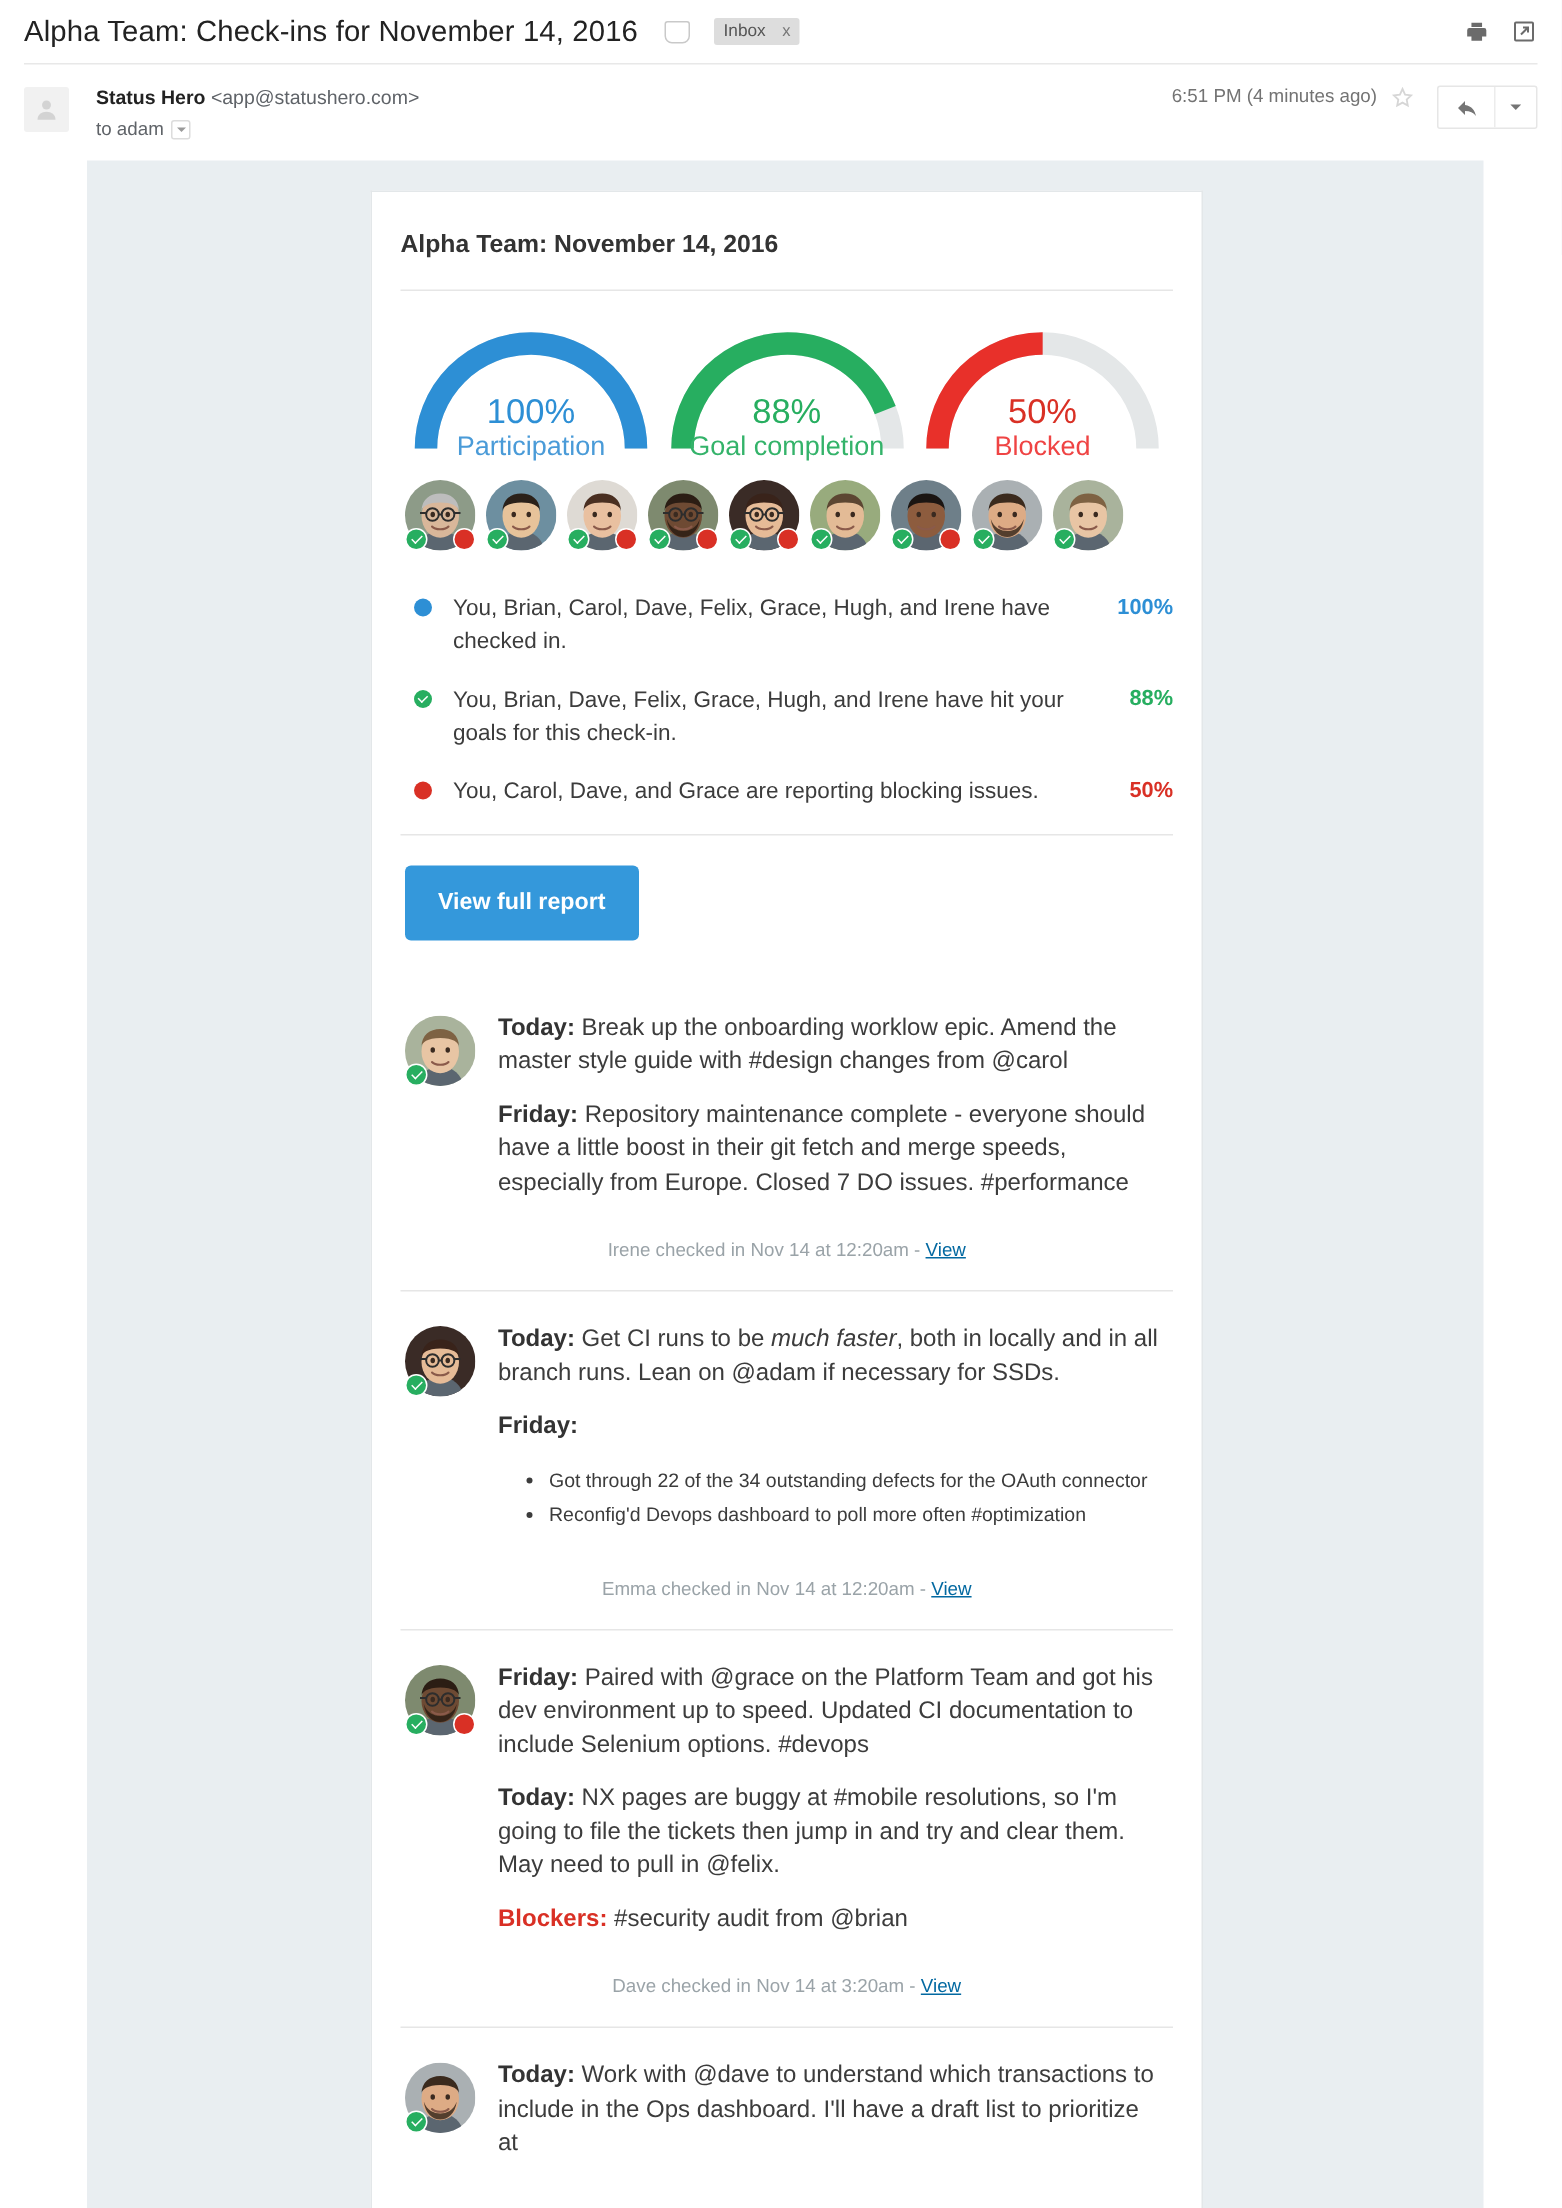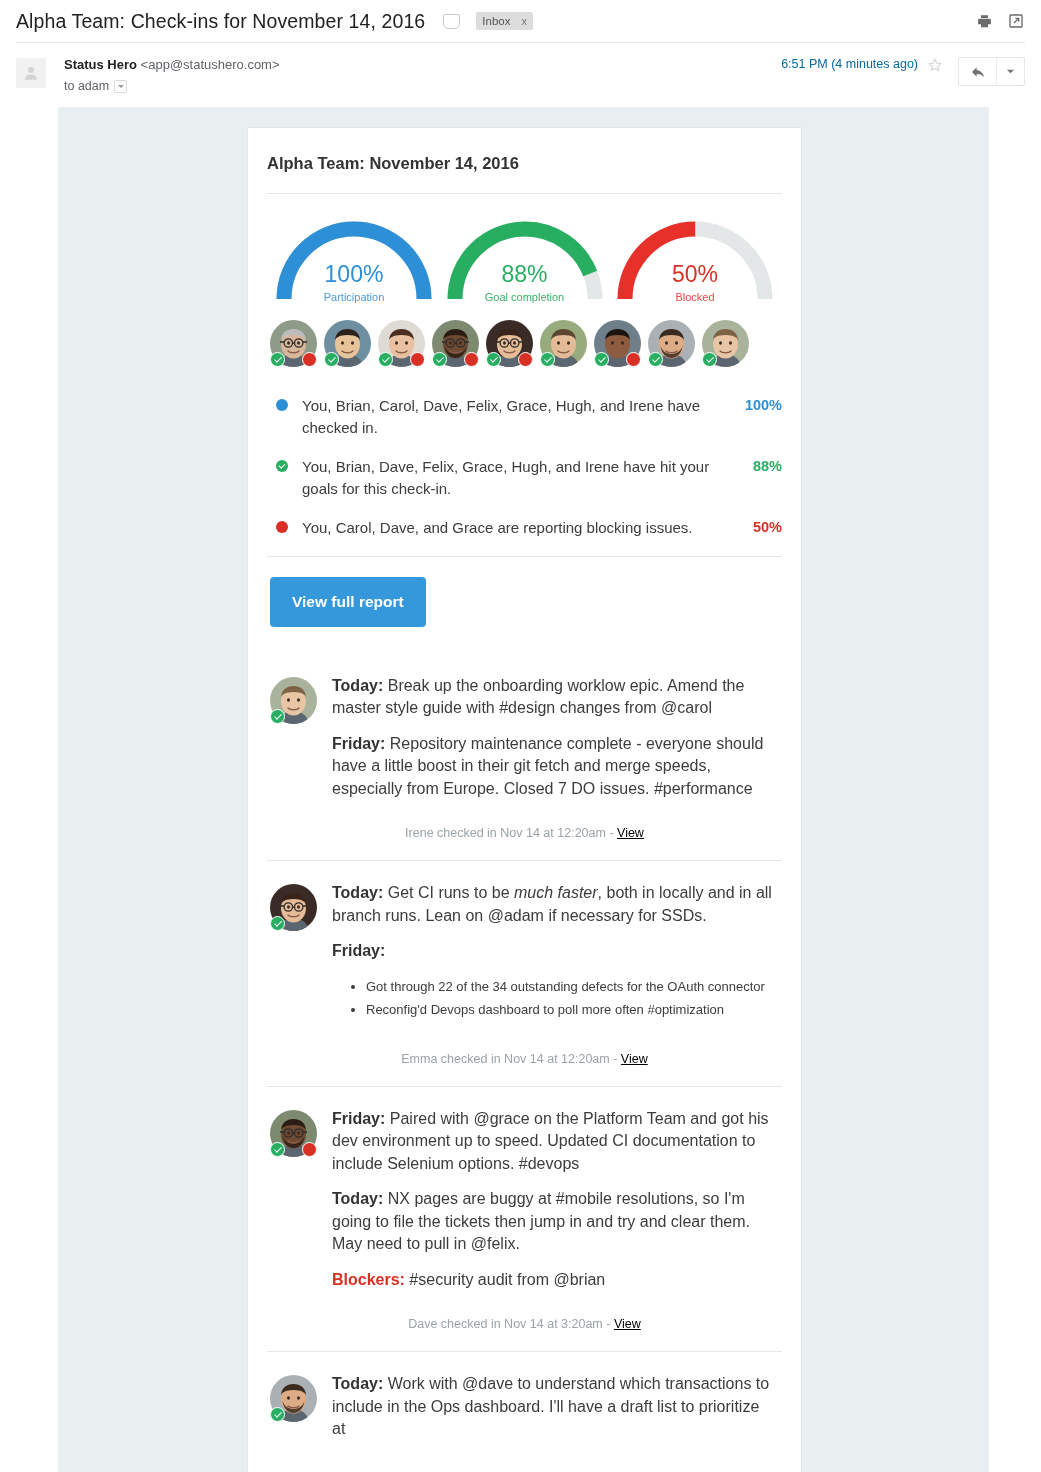--- a/index.html
+++ b/index.html
@@ -84,21 +84,21 @@
     width: 0; height: 0;
     border-left: 3.2px solid transparent;
     border-right: 3.2px solid transparent;
     border-top: 3.6px solid #9a9a9a;
   }
   .sender-right {
     margin-left: auto;
     display: flex; align-items: flex-start; gap: 9px;
     padding-top: 1px;
   }
-  .timestamp { font-size: 12.5px; color: #0369a1; white-space: nowrap; }
+  .timestamp { font-size: 12.5px; color: #737373; white-space: nowrap; }
   .star-icon { color: #dadada; }
   .reply-group {
     display: flex; border: 1px solid #e6e6e6; border-radius: 2px;
     background: #fff; margin-left: 6px; overflow: hidden;
   }
   .reply-btn {
     width: 37px; height: 27px;
     display: flex; align-items: center; justify-content: center;
     color: #777;
   }
@@ -137,21 +137,21 @@
     padding: 19px 3px 0 3px;
   }
   .gauge { position: relative; width: 168px; height: 93px; }
   .gauge svg { position: absolute; left: 0; top: 0; }
   .gauge-label {
     position: absolute;
     left: 0; right: 0; bottom: 0;
     text-align: center;
   }
   .gauge-pct { font-size: 23px; font-weight: 400; line-height: 27px; }
-  .gauge-cap { font-size: 11px; line-height: 18px; }
+  .gauge-cap { font-size: 18px; line-height: 18px; }
 
   
   .avatar-strip {
     display: flex; gap: 7px;
     padding: 14px 0 6px 3px;
   }
   .member { position: relative; width: 47px; height: 47px; flex: 0 0 auto; }
   .member .face {
     width: 47px; height: 47px; border-radius: 50%;
     overflow: hidden; position: relative;
@@ -242,21 +242,21 @@
   .entry-list { margin: 10px 0 4px 0; padding-left: 34px; }
   .entry-list li {
     font-size: 13px; line-height: 22.5px; color: #3c3c3c;
     margin-bottom: 1px;
   }
   .entry-meta {
     text-align: center;
     font-size: 12.5px; color: #9aa3a8;
     padding: 22px 0 20px 0;
   }
-  .entry-meta a { color: #000000; text-decoration: underline; }
+  .entry-meta a { color: #0369a1; text-decoration: underline; }
 </style>
 </head>
 <body>
 
 <div class="mail-header">
   <div class="subject">Alpha Team: Check-ins for November 14, 2016</div>
   <div class="subject-icons">
     <div class="icon-print-ph"></div>
     <div class="label-chip">
       <span>Inbox</span>

